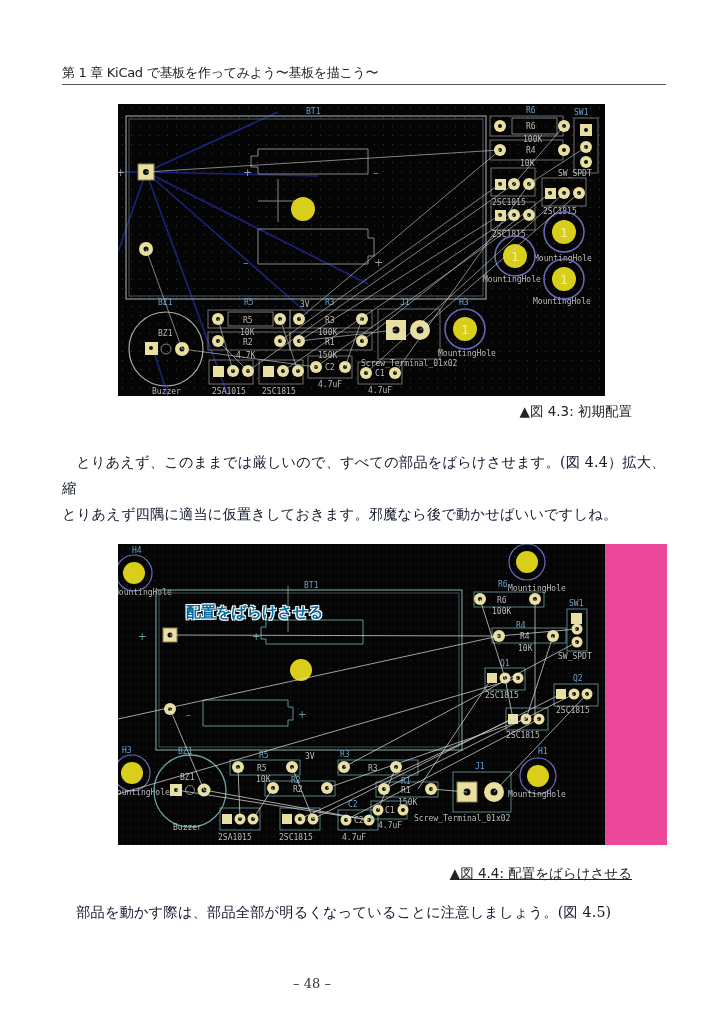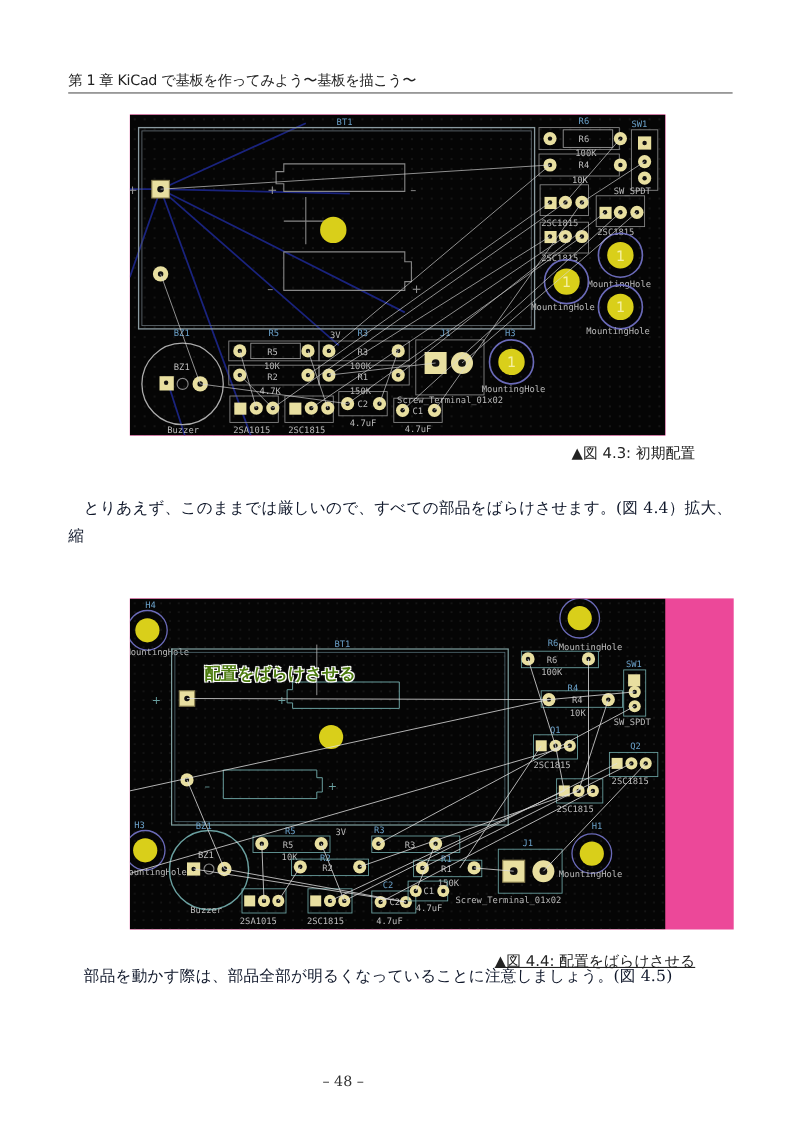--- a/index.html
+++ b/index.html
@@ -14,21 +14,21 @@
   .caption { position:absolute; left:0; width:618px; text-align:right;
              font-family:"DejaVu Sans", sans-serif; font-size:13.5px; color:#222;margin-left:14px; }
   .para { position:absolute; left:62px; width:606px; font-size:14.2px; line-height:26px;
           color:#0f172a; letter-spacing:0.2px; }
   .para p { margin:0; }
   .indent { text-indent:1em; }
   .page-num { position:absolute; left:0; width:624px; top:976px; text-align:center;
               font-family:"DejaVu Serif", serif; font-size:13px; color:#333; }
   .lbl { font-family:"DejaVu Sans Mono", monospace; font-size:8px; }
   .annot { position:absolute; left:186px; top:603px; font-family:"DejaVu Sans", sans-serif;
-           font-weight:bold; font-size:15px; color:#4d7c0f;
+           font-weight:bold; font-size:15px; color:#0369a1;
            text-shadow: -1px -1px 0 #fff, 1px -1px 0 #fff, -1px 1px 0 #fff, 1px 1px 0 #fff, 0 0 2px #fff; }
 </style>
 </head>
 <body>
 
 <div class="header">
   <span class="header-text">第 1 章 KiCad で基板を作ってみよう〜基板を描こう〜</span>
 </div>
 
 <div class="fig" style="left:118px; top:104px; width:487px; height:292px;">
@@ -259,20 +259,21 @@
       <line x1="181" y1="237" x2="278" y2="226"></line>
       <line x1="396" y1="80" x2="130" y2="267"></line>
     </g>
   </svg>
 </div>
 
 <div class="caption" style="top:403px;">▲図 4.3: 初期配置</div>
 
 <div class="para" style="top:449px;">
   <p class="indent">とりあえず、このままでは厳しいので、すべての部品をばらけさせます。(図 4.4）拡大、縮</p>
+  <p>とりあえず四隅に適当に仮置きしておきます。邪魔なら後で動かせばいいですしね。</p>
 </div>
 
 <div class="fig" style="left:118px; top:544px; width:549px; height:301px;">
   <svg width="487" height="301" viewBox="0 0 487 301">
     <defs>
       <pattern id="grid2" width="8" height="8" patternUnits="userSpaceOnUse">
         <rect x="4" y="4" width="1" height="1" fill="#333"></rect>
       </pattern>
     </defs>
     <rect width="487" height="301" fill="#050505"></rect>
@@ -478,17 +479,17 @@
       <line x1="278" y1="223" x2="260" y2="266"></line>
       <line x1="313" y1="245" x2="349" y2="248"></line>
       <line x1="58" y1="246" x2="251" y2="276"></line>
     </g>
   </svg>
 </div>
 <div class="annot">配置をばらけさせる</div>
 
 <div class="caption" style="top:865px;text-decoration:underline;">▲図 4.4: 配置をばらけさせる</div>
 
-<div class="para" style="top:875px;">
+<div class="para" style="top:899px;">
   <p class="indent">部品を動かす際は、部品全部が明るくなっていることに注意しましょう。(図 4.5)</p>
 </div>
 
 <div class="page-num">– 48 –</div>
 
 </body></html>

